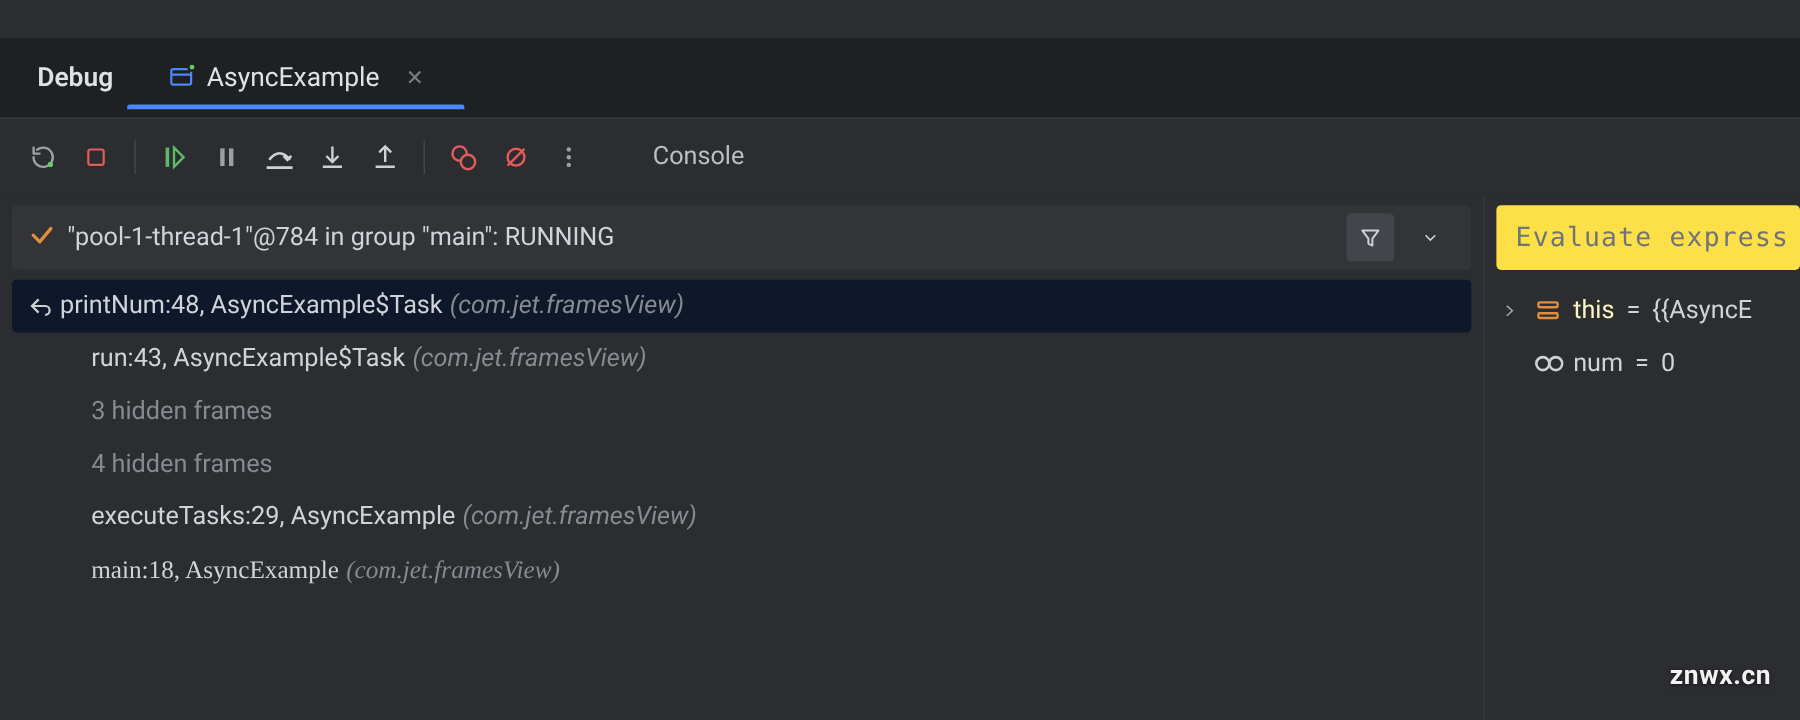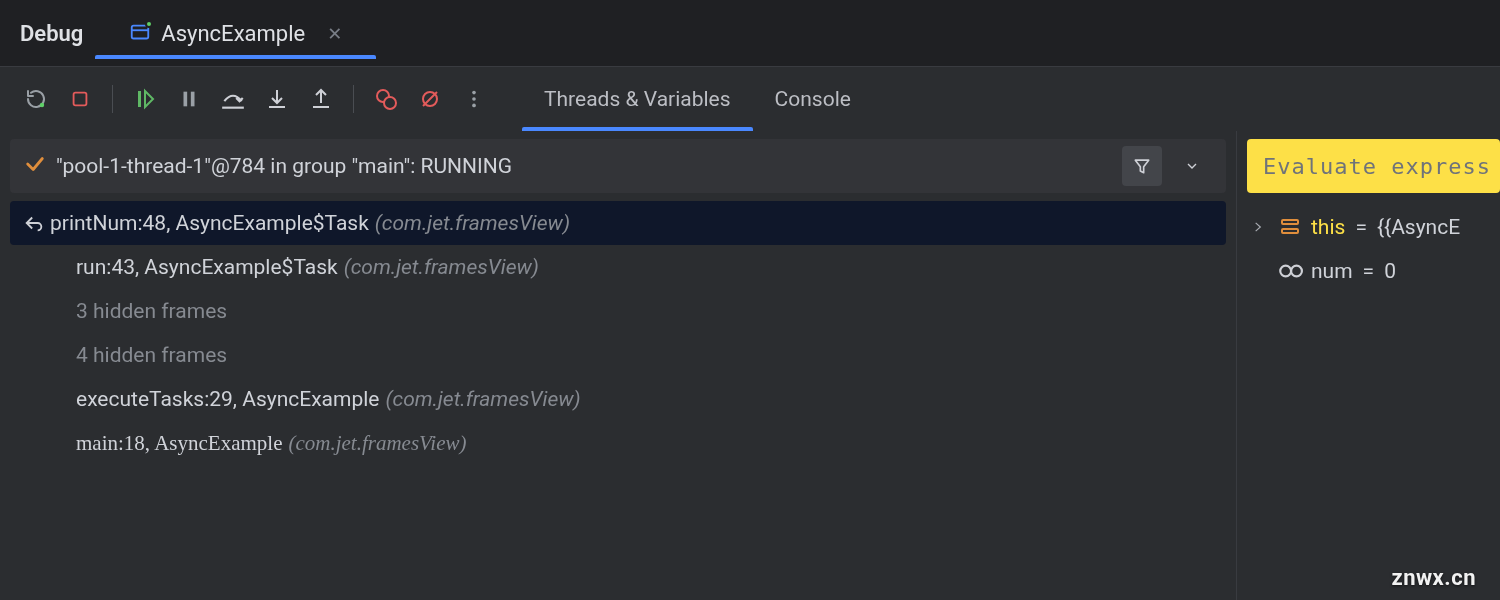--- a/index.html
+++ b/index.html
@@ -11,22 +11,23 @@
     width: 1500px;
     height: 600px;
     overflow: hidden;
   }
 
   
   .top-tabs {
     display: flex;
     align-items: center;
     height: 66px;
-    padding: 0 20px;
+    padding: 0 31px;
     background: #1f2023;
+    margin-top: 32px;
   }
   .panel-title {
     font-weight: 600;
     color: #dfe1e5;
     font-size: 22px;
     margin-right: 40px;
   }
   .file-tab {
     display: flex;
     align-items: center;
@@ -194,29 +195,29 @@
   .var-row {
     display: flex;
     align-items: center;
     height: 44px;
     gap: 8px;
     font-size: 21px;
     white-space: nowrap;
   }
   .var-expand { width: 22px; display:flex; justify-content:center; color:#aaaeb4; }
   .var-icon { width: 26px; height: 26px; display:flex; align-items:center; justify-content:center; }
-  .var-name { color: #fde047; }
+  .var-name { color: #fef9c3; }
   .var-name.plain { color: #d0d3d9; }
   .var-eq { color: #d0d3d9; margin: 0 2px; }
   .var-val { color: #d0d3d9; }
 
   .watermark {
     position: absolute;
     right: 24px;
-    bottom: 10px;
+    bottom: 24px;
     color: #f2f2f2;
     font-weight: 700;
     font-size: 22px;
     letter-spacing: 0.5px;
     text-shadow: 0 1px 3px rgba(0,0,0,0.6);
   }
 </style>
 </head>
 <body>
 
@@ -297,21 +298,20 @@
   </div>
   <div class="tb-btn">
     <svg width="22" height="22" viewBox="0 0 24 24" fill="#9aa0a6">
         <circle cx="12" cy="5" r="2"></circle>
         <circle cx="12" cy="12" r="2"></circle>
         <circle cx="12" cy="19" r="2"></circle>
       </svg>
   </div>
 
   <div class="tb-tabs">
-    <div class="tb-tab active">Threads &amp; Variables</div>
     <div class="tb-tab">Console</div>
   </div>
 </div>
 
 <div class="content">
   <div class="frames-col">
     <div class="thread-header">
       <span class="check-icon">
         <svg viewBox="0 0 24 24" fill="none">
             <path d="M4 12 L10 18 L20 6" stroke="#e08e3c" stroke-width="3" stroke-linecap="round" stroke-linejoin="round"></path>

